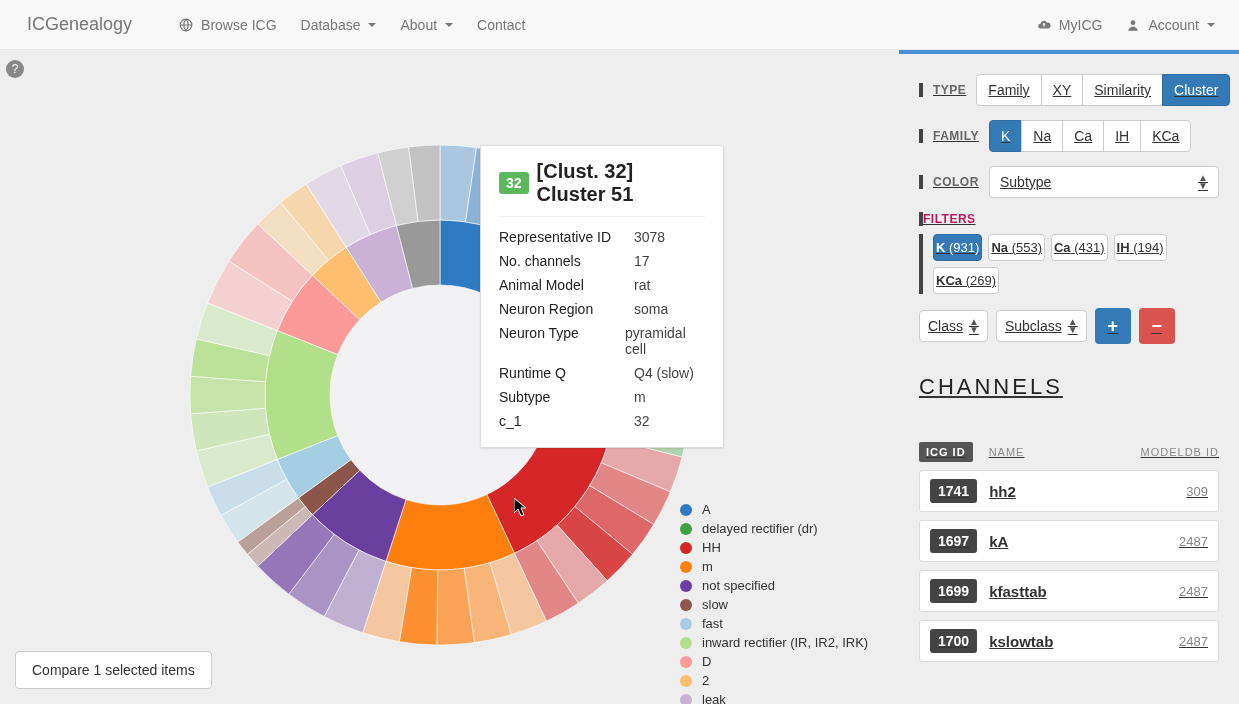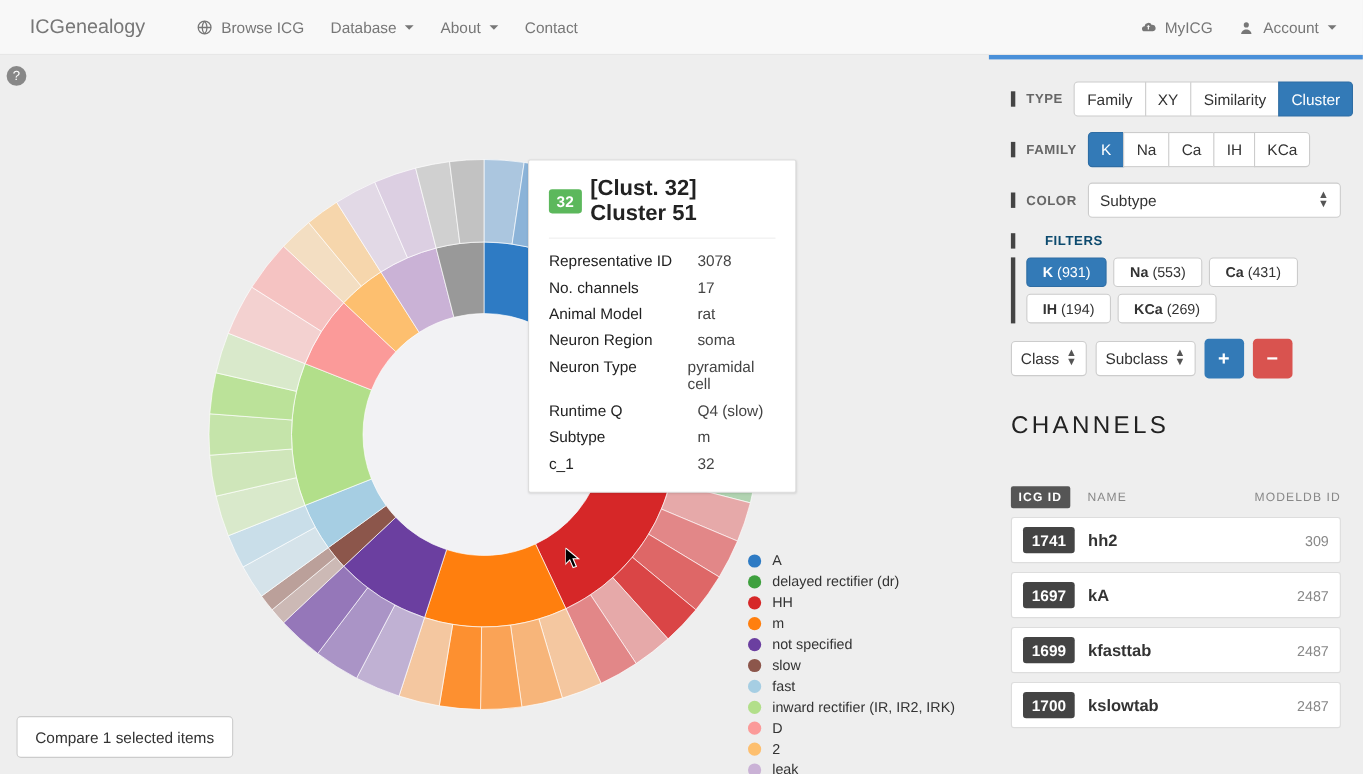--- a/index.html
+++ b/index.html
@@ -12,21 +12,21 @@
 .nav-item { color: #777; padding: 15px 12px; cursor: pointer; display: flex; align-items: center; gap: 4px; }
 .caret { display:inline-block; width:0; height:0; margin-left:4px; vertical-align: middle; border-top:4px solid; border-right:4px solid transparent; border-left:4px solid transparent; }
 .nav-icon { width: 14px; height: 14px; display: inline-block; margin-right: 4px; }
 
 
 .help-badge { position: absolute; top: 60px; left: 6px; width: 18px; height: 18px; border-radius: 50%; background: #888; color: #fff; font-size: 12px; display:flex;align-items:center;justify-content:center; cursor:pointer;}
 
 
 .main { display: flex; height: calc(100% - 50px); }
 .viz-area { flex: 1; position: relative; }
-.sidebar { width: 340px; background: #eee; border-top: 4px solid #4a90d9; padding: 20px; overflow-y: auto; }
+.sidebar { width: 340px; background: #eee; border-top: 4px solid #4a90d9; padding: 20px; overflow-y: auto; text-decoration: underline; }
 
 
 .tooltip-panel { position: absolute; top: 95px; left: 480px; background: #fff; border: 1px solid #ddd; border-radius: 2px; padding: 14px 18px; width: 244px; box-shadow: 0 1px 2px rgba(0,0,0,0.1); }
 .tooltip-header { display: flex; align-items: center; gap: 8px; margin-bottom: 10px; }
 .tooltip-badge { background: #5cb85c; color: #fff; font-size: 14px; font-weight: bold; padding: 3px 7px; border-radius: 3px; }
 .tooltip-title { font-size: 20px; font-weight: bold; color: #222; }
 .tooltip-divider { border: 0; border-top: 1px solid #eee; margin: 8px 0; }
 .tooltip-row { display: flex; padding: 4px 0; font-size: 14px; }
 .tooltip-key { width: 135px; font-weight: normal; color: #222; }
 .tooltip-val { color: #444; }
@@ -42,23 +42,23 @@
 .btn-group { display: flex; }
 .btn { background: #fff; border: 1px solid #ccc; color: #333; padding: 7px 11px; font-size: 14px; cursor: pointer; }
 .btn-group .btn { margin-left: -1px; }
 .btn-group .btn:first-child { border-radius: 4px 0 0 4px; margin-left:0;}
 .btn-group .btn:last-child { border-radius: 0 4px 4px 0; }
 .btn.active { background: #337ab7; border-color: #2e6da4; color: #fff; }
 .select { background: #fff; border: 1px solid #ccc; border-radius: 4px; padding: 7px 10px; font-size: 14px; flex: 1; display:flex; justify-content:space-between; align-items:center; cursor:pointer;}
 .select-arrows { font-size: 10px; color:#555; line-height: 8px; }
 
 
-.filters-label { font-size: 12px; font-weight: bold; color: #0c4a6e; letter-spacing: 0.5px; border-left: 4px solid #444; padding-left: 27px; margin-bottom: 8px; text-transform: uppercase;}
+.filters-label { font-size: 12px; font-weight: bold; color: #be185d; letter-spacing: 0.5px; border-left: 4px solid #444; padding-left: 0; margin-bottom: 8px; text-transform: uppercase;}
 .filter-chips { display: flex; flex-wrap: wrap; gap: 6px; margin-bottom: 14px; border-left: 4px solid #444; padding-left: 10px;}
-.chip { background: #fff; border: 1px solid #ccc; border-radius: 4px; padding: 5px 14px; font-size: 13px; cursor: pointer; }
+.chip { background: #fff; border: 1px solid #ccc; border-radius: 4px; padding: 5px 2px; font-size: 13px; cursor: pointer; }
 .chip.active { background: #337ab7; border-color: #2e6da4; color: #fff; }
 .chip .count { font-weight: normal; }
 .chip b { font-weight: bold; }
 
 .filter-selects { display: flex; gap: 8px; align-items: center; margin-bottom: 10px; }
 .mini-select { background: #fff; border: 1px solid #ccc; border-radius: 4px; padding: 7px 8px; font-size: 14px; display:flex; align-items:center; gap:6px; cursor:pointer;}
 .icon-btn { width: 36px; height: 36px; display:flex;align-items:center;justify-content:center; border-radius:4px; color:#fff; font-size:18px; font-weight:bold; cursor:pointer; border:none;}
 .icon-btn.add { background: #337ab7; }
 .icon-btn.remove { background: #d9534f; }
 

